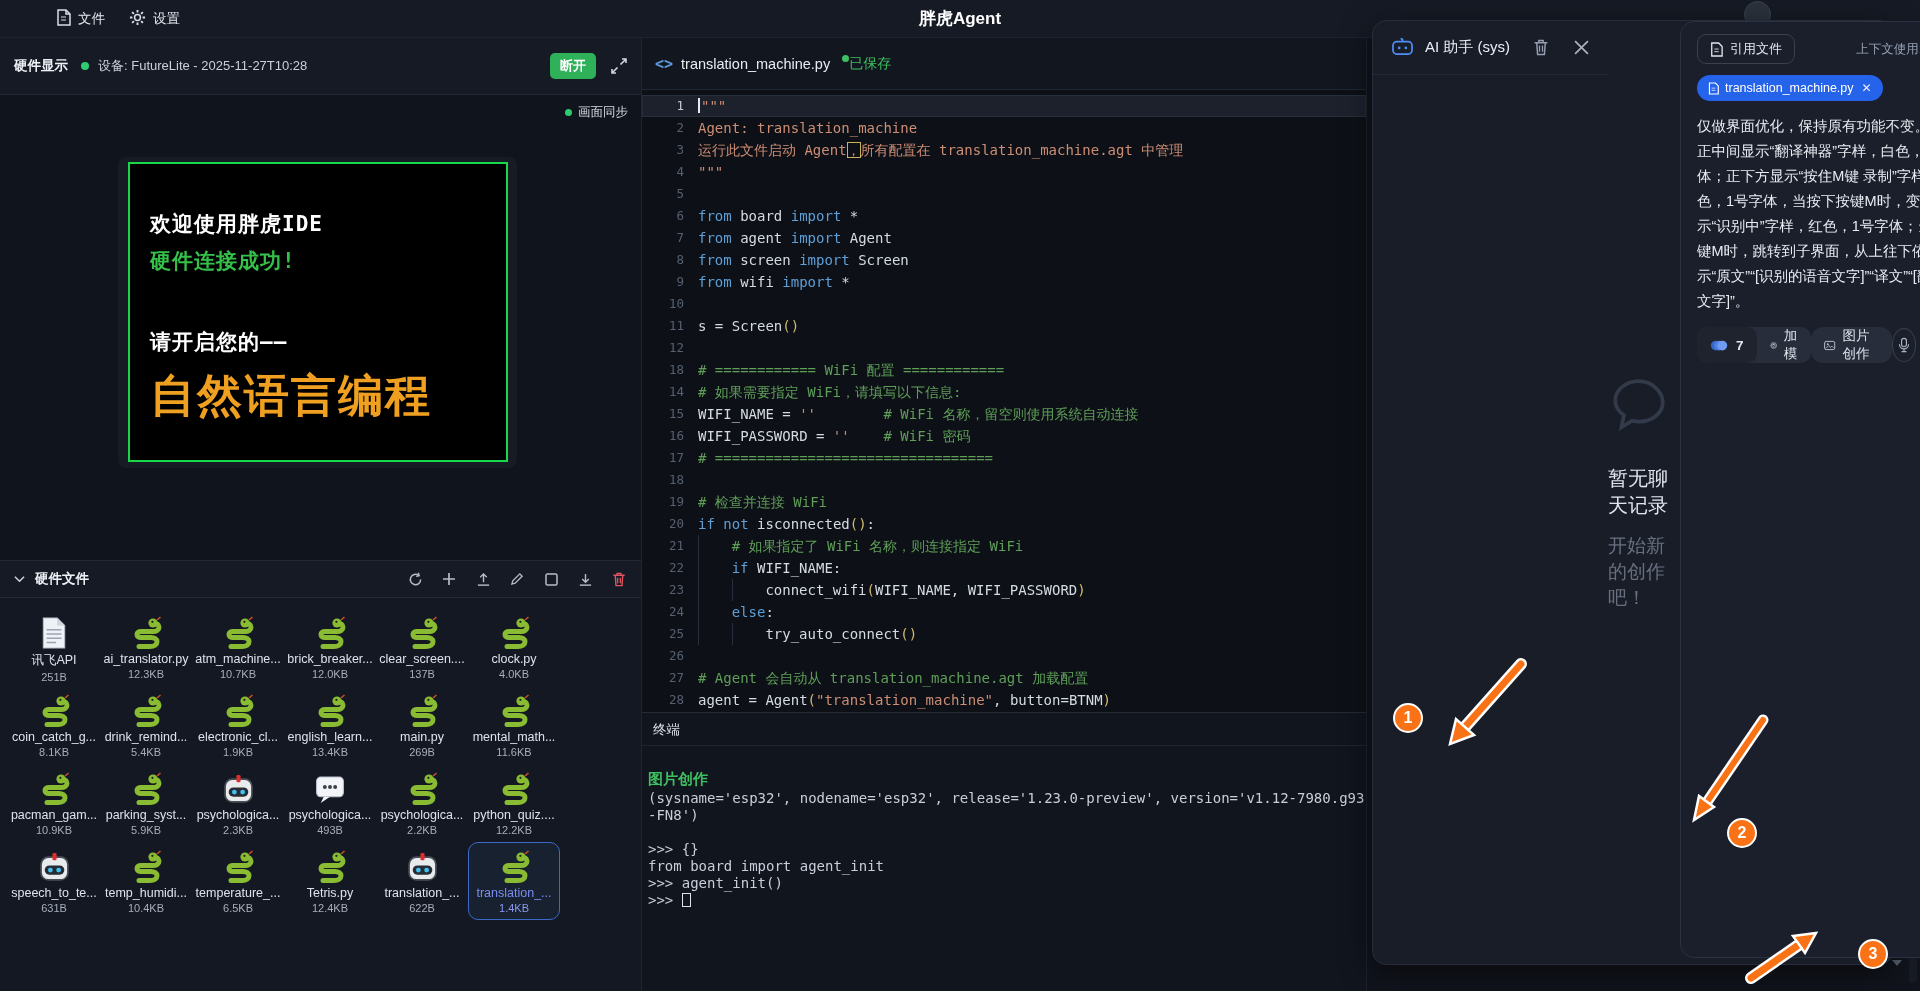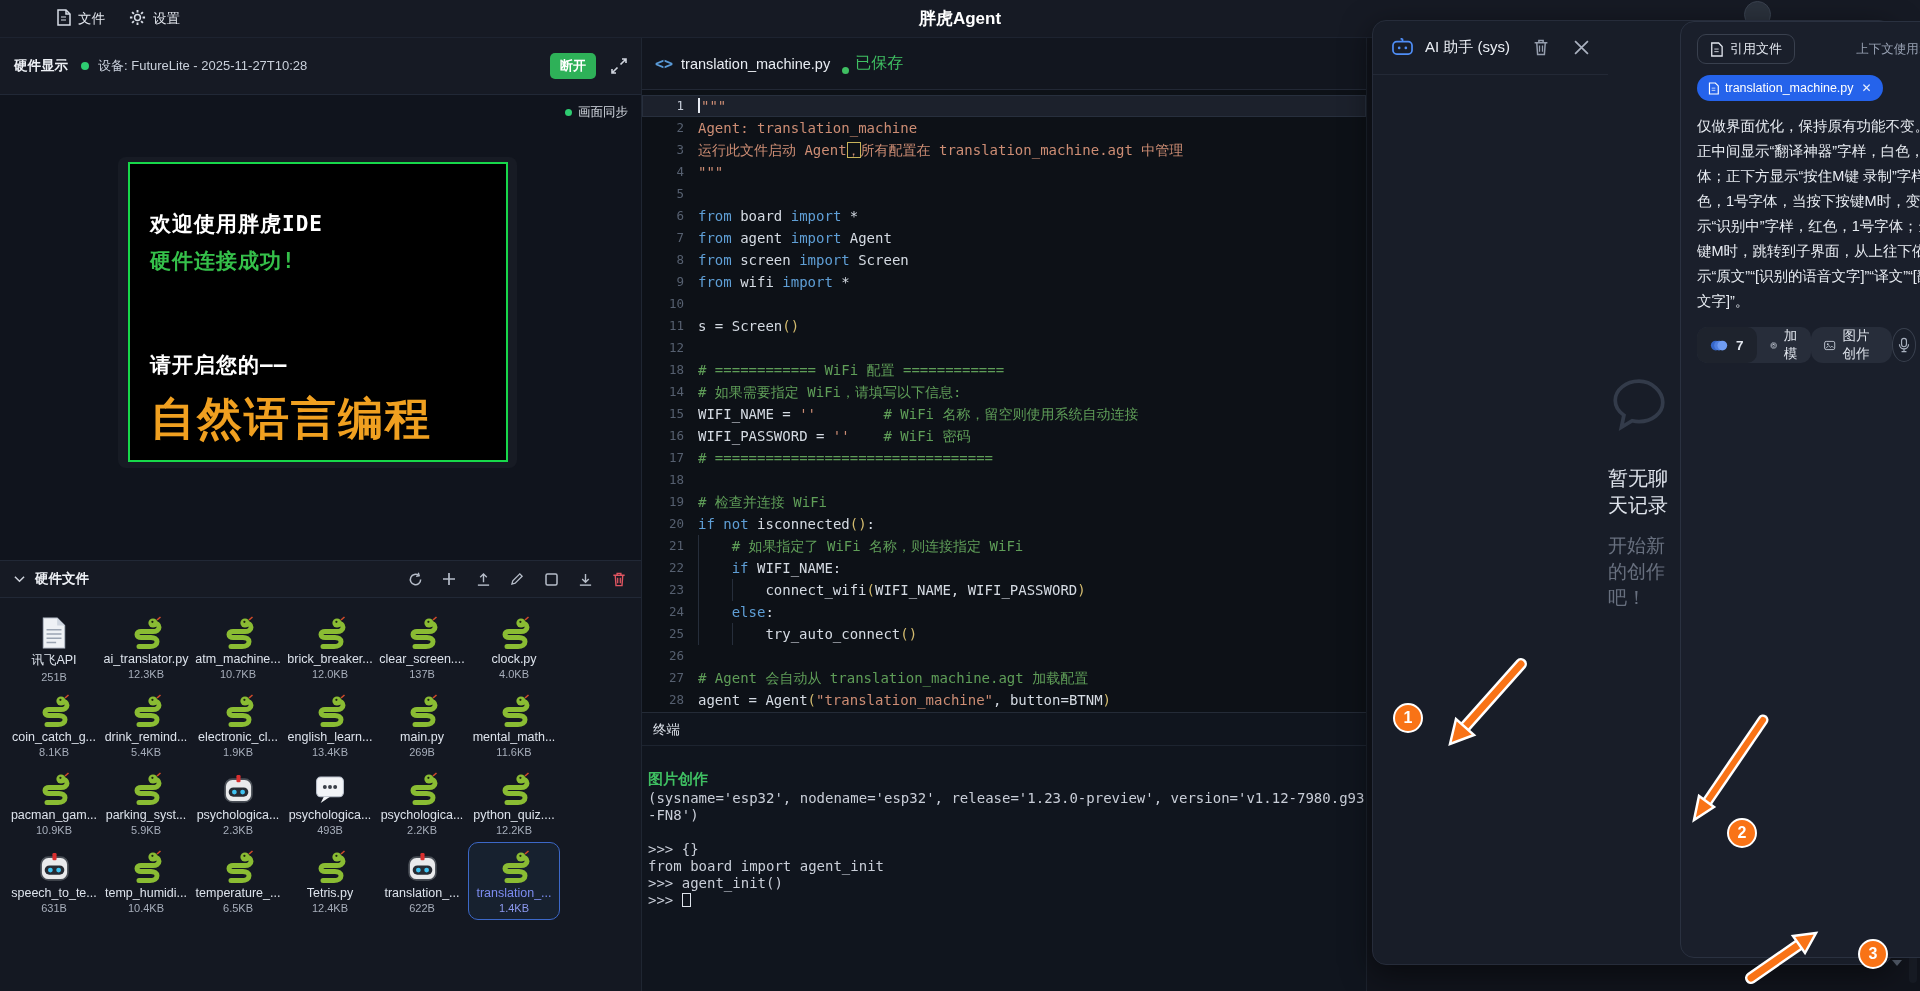--- a/index.html
+++ b/index.html
@@ -32,41 +32,41 @@
     font-size:13px;font-weight:bold;cursor:pointer;font-family:inherit}
   .exp{margin-left:15px;cursor:pointer;display:flex}
   .display-zone{position:relative;height:465px;background:#10141d}
   .sync{position:absolute;right:13px;top:9px;display:flex;align-items:center;gap:6px;color:#d7dce4;font-size:12.5px}
   .sync .dot{width:7px;height:7px}
   .bezel{position:absolute;left:118px;top:62px;width:399px;height:311px;background:#171b24;border-radius:8px}
   .screen{position:absolute;left:10px;top:5px;width:380px;height:300px;background:#000;border:2px solid #17d84a;
     font-family:"DejaVu Sans Mono",monospace;font-weight:bold;padding:46px 0 0 20px}
   .scr1{color:#fff;font-size:21px;letter-spacing:1px}
   .scr2{color:#35c04a;font-size:21px;margin-top:9px;letter-spacing:1px}
-  .scr3{color:#fff;font-size:21px;margin-top:76px;letter-spacing:1px}
+  .scr3{color:#fff;font-size:21px;margin-top:53px;letter-spacing:1px}
   .scr4{color:#f0a020;font-size:45px;margin-top:10px;letter-spacing:2px}
   
   .files-head{height:38px;display:flex;align-items:center;padding:0 14px;background:#161a24;
     border-top:1px solid #212836;border-bottom:1px solid #212836}
   .chev{display:flex;margin-right:10px;cursor:pointer}
   .files-title{font-size:13.5px;font-weight:bold;color:#eef1f6}
   .files-head .sp{flex:1}
   .ficon{width:16px;height:16px;margin-left:18px;cursor:pointer;display:flex;align-items:center;justify-content:center}
   .grid{display:grid;grid-template-columns:repeat(6,92px);padding:10px 0 0 8px;background:#141822}
   .fcell{width:92px;height:78px;text-align:center;padding-top:3px;cursor:pointer;border:1.5px solid transparent;border-radius:10px}
   .fcell .ic{height:37px;display:flex;align-items:flex-end;justify-content:center}
   .fname{font-size:12.5px;color:#dde3ec;margin-top:3px;white-space:nowrap;overflow:hidden}
   .fsize{font-size:11px;color:#a7aebb;margin-top:2px}
   .fcell.sel{border-color:#3c68c8;background:#17212f}
   .fcell.sel .fname{color:#7c8cf0}.fcell.sel .fsize{color:#8d9af0}
   
   .tabbar{height:52px;display:flex;align-items:center;padding:0 13px;background:#12161f;border-bottom:1px solid #222835}
   .tab-code{color:#5a9bd8;font-family:"DejaVu Sans Mono",monospace;font-size:15px;font-weight:bold}
   .tab-name{color:#e8ecf2;font-size:14.5px;margin-left:8px}
-  .tab-saved{display:flex;align-items:flex-end;gap:6px;margin-left:12px;color:#3fbf62;font-size:16px}
+  .tab-saved{display:flex;align-items:flex-start;margin-left:12px;color:#3fbf62;font-size:14px}
   .tab-saved .dot{width:7px;height:7px;background:#3fbf62}
   .codearea{height:622px;overflow:hidden;padding-top:5px;font-family:"DejaVu Sans Mono",monospace;font-size:14px}
   .cl{display:flex;height:22px;line-height:22px;white-space:pre}
   .ln{width:42px;text-align:right;color:#566070;font-size:12.5px;flex:none}
   .code{margin-left:14px;flex:1}
   .cl.cur{background:#1c212c;box-shadow:inset 0 0 0 1px #272f3d}
   .cl.cur .ln{color:#c6cdd8}
   .caret{display:inline-block;width:2px;height:15px;background:#e8ecf2;vertical-align:-2px;margin-right:1px}
   .ind{display:inline-block;width:33.7px;border-left:1px solid #262e3b;height:22px;vertical-align:top}
   .tok-p{color:#d5dbe3}.tok-k{color:#5f9fd6}.tok-s{color:#cd8d74}.tok-c{color:#5f9e58}.tok-y{color:#d3bb6e}

